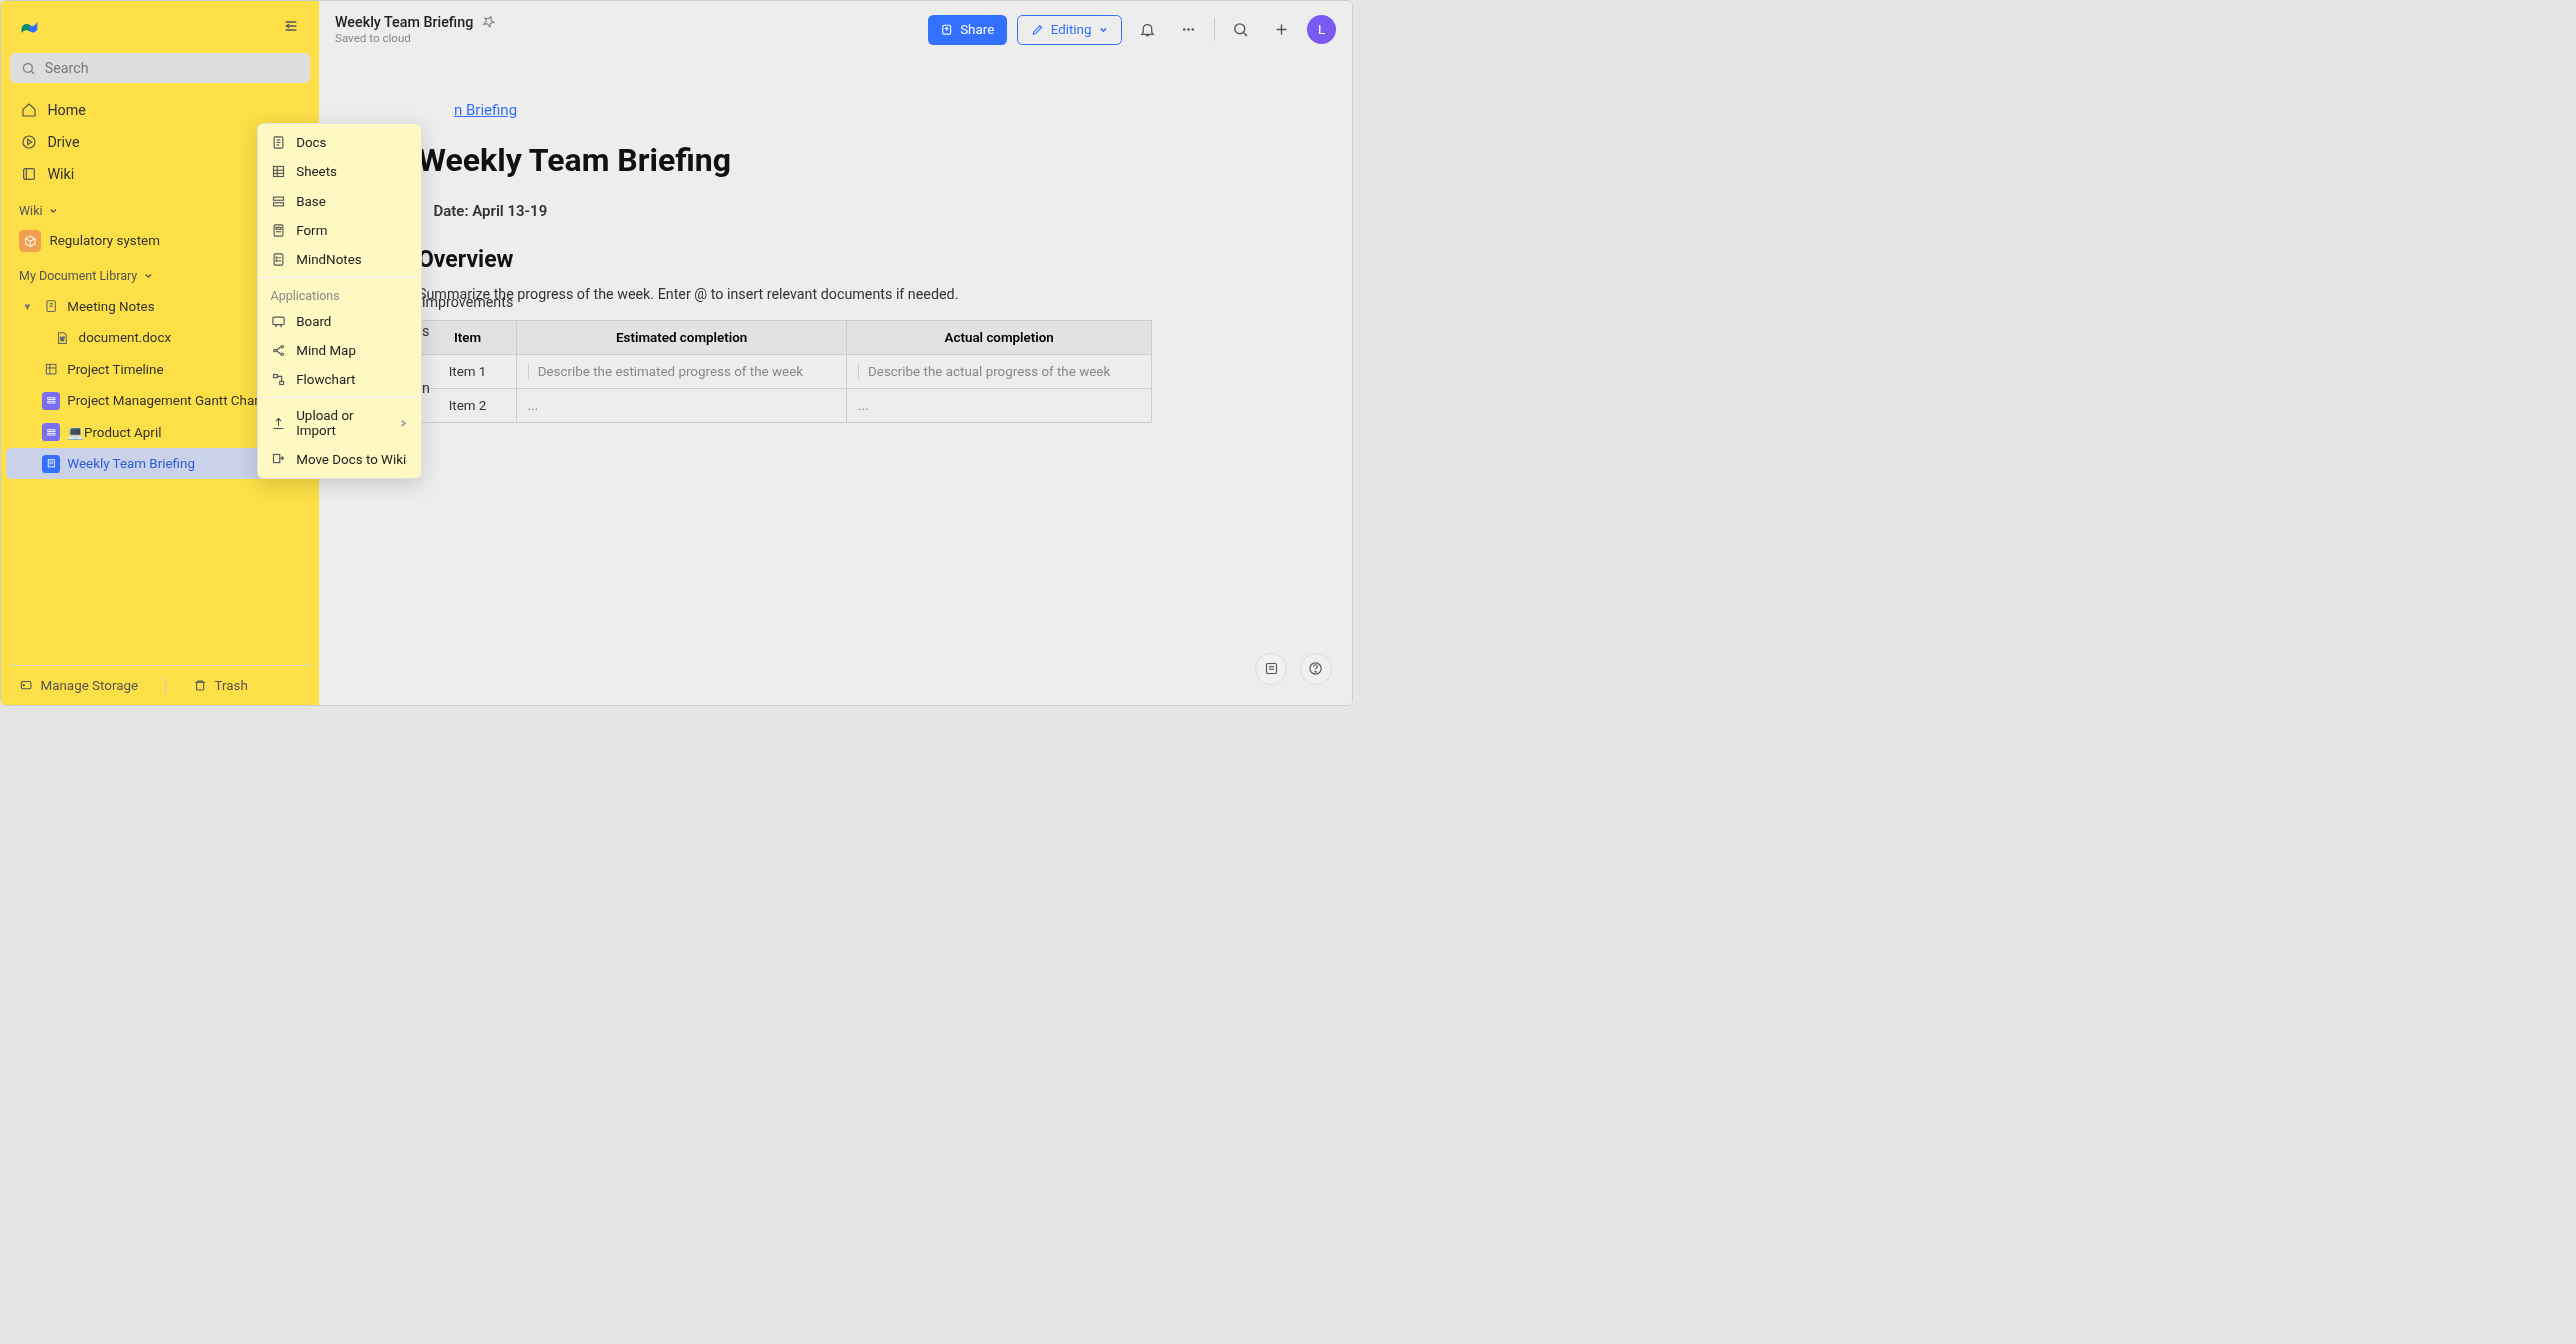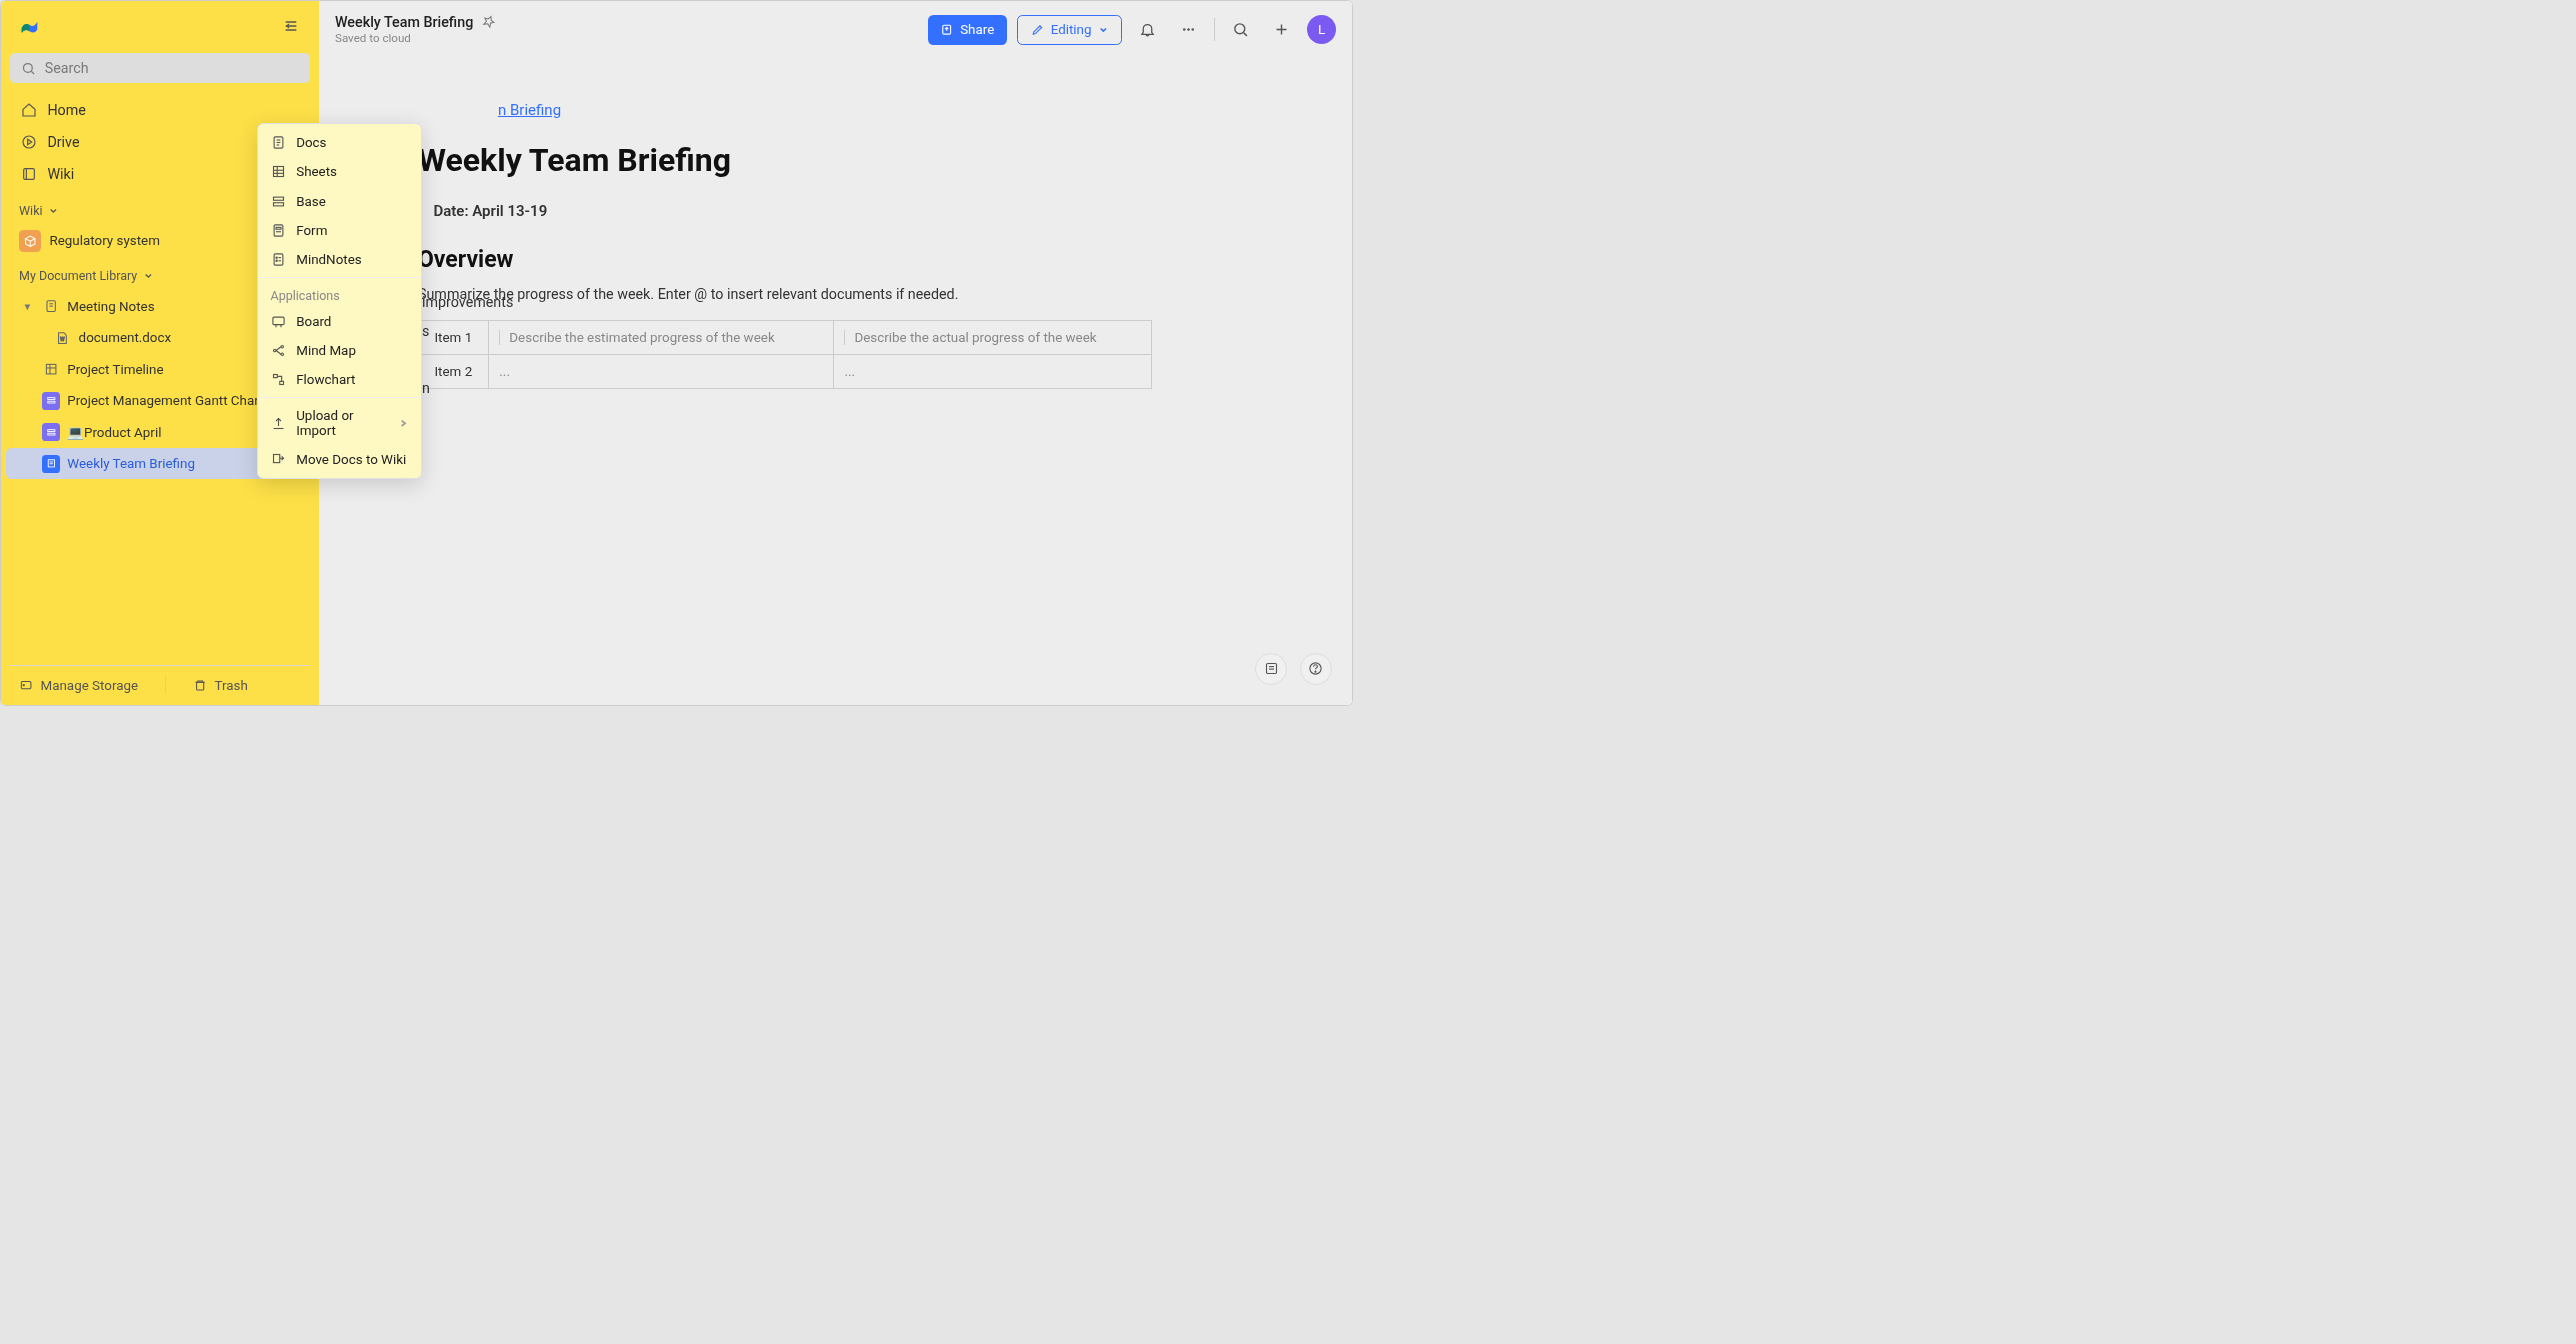--- a/index.html
+++ b/index.html
@@ -301,33 +301,38 @@
             <line x1="12" y1="5" x2="12" y2="19"></line>
             <line x1="5" y1="12" x2="19" y2="12"></line>
           </svg>
         </div>
       <div class="avatar">
           <span>L</span>
         </div>
     </div>
 
     <div class="content">
-      <div class="link-row" style="margin-left:116px">
+      <div class="link-row" style="margin-left:72px">
         <span class="link-text">n Briefing</span>
       </div>
       <div class="content-inner">
         <h1 class="page-title">Weekly Team Briefing</h1>
         <div class="date-block"><span>Date: April 13-19</span></div>
         <h2 class="section-h">Overview</h2>
         <p class="body-text">Summarize the progress of the week. Enter @ to insert relevant documents if needed.</p>
         <div style="position:absolute; left:422px; top:294px; color:#333; font-size:14.3px">improvements</div>
         <div style="position:absolute; left:422px; top:323px; color:#333; font-size:14.3px">s</div>
         <div style="position:absolute; left:422px; top:380px; color:#333; font-size:14.3px">n</div>
         <table class="grid">
           <tbody>
+              <tr>
+            <th style="width:98px">Item</th>
+            <th>Estimated completion</th>
+            <th>Actual completion</th>
+          </tr>
           <tr>
             <td>Item 1</td>
             <td class="left"><span class="bar">Describe the estimated progress of the week</span></td>
             <td class="left"><span class="bar">Describe the actual progress of the week</span></td>
           </tr>
           <tr>
             <td>Item 2</td>
             <td class="left">...</td>
             <td class="left">...</td>
           </tr>

